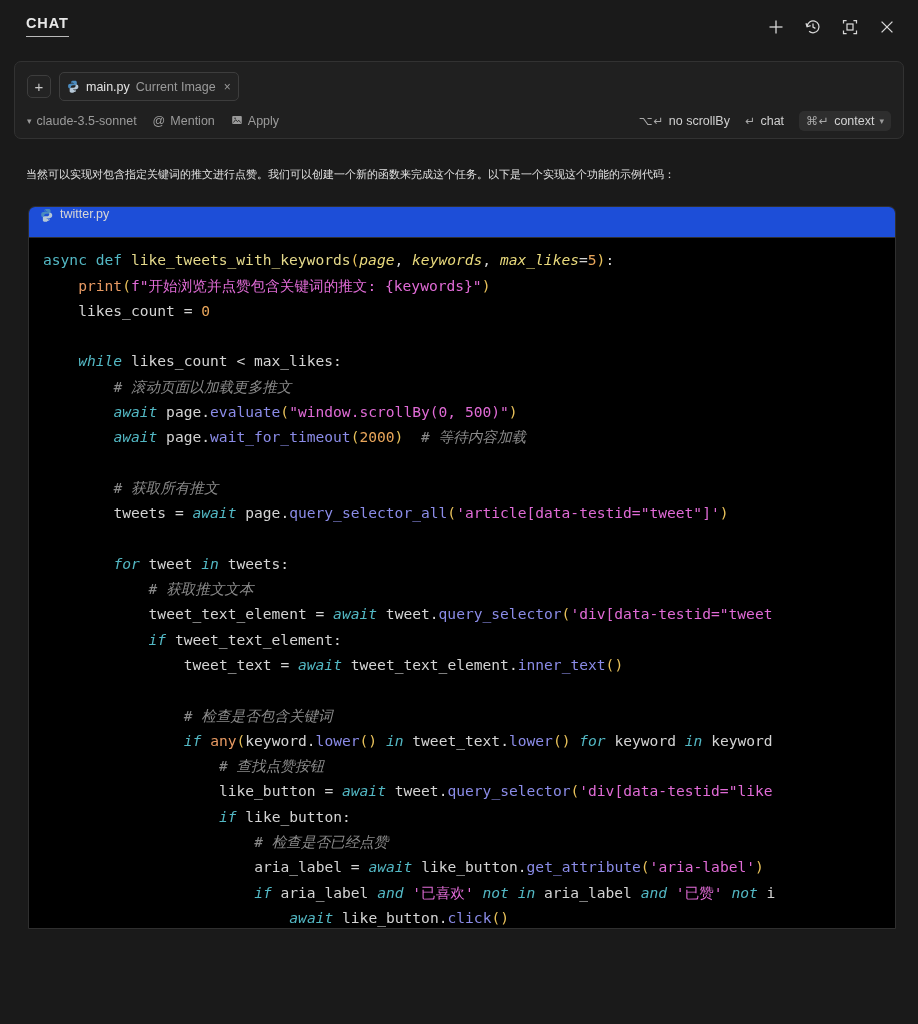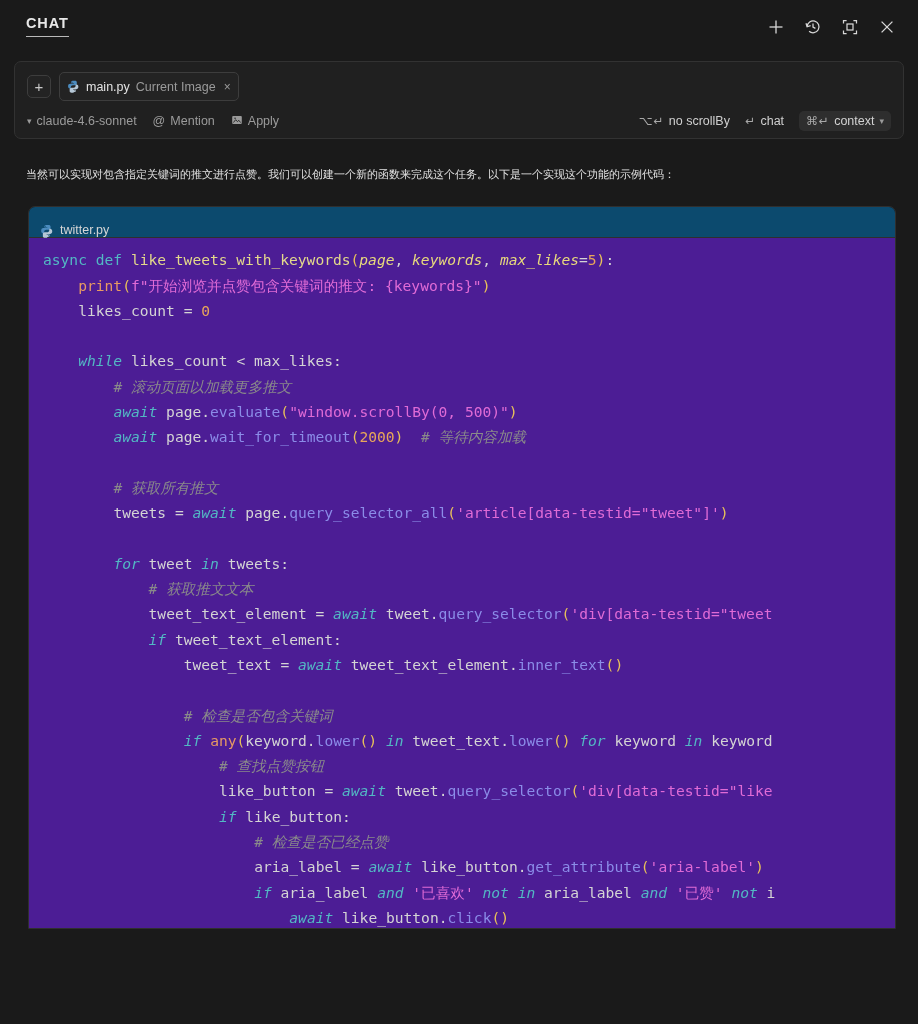--- a/index.html
+++ b/index.html
@@ -151,23 +151,23 @@
   
   .code-card {
     margin: 22px 22px 0 28px;
     border: 1px solid #2f2f2f;
     border-radius: 7px 7px 0 0;
     background: #161616;
     overflow: hidden;
   }
   .code-head {
     display: flex;
-    align-items: flex-end;
+    align-items: flex-start;
     height: 31px;
-    background: #0c4a6e;
+    background: #1d4ed8;
     border-bottom: 1px solid #2f2f2f;
     padding-left: 11px;
     font-size: 12.5px;
   }
   .code-file {
     display: flex; align-items: center; gap: 7px;
     color: #d6d6d6;
   }
   .code-actions {
     margin-left: auto;
@@ -177,21 +177,21 @@
   }
   .code-act {
     display: flex; align-items: center; gap: 5px;
     padding: 0 11px;
     color: #b5b5b5;
     border-left: 1px solid #2f2f2f;
     cursor: pointer;
     font-size: 12.5px;
   }
   .code-body {
-    background: #4c1d95;
+    background: #000000;
     padding: 9px 0 0 0;
     overflow: hidden;
     height: 690px;
   }
   pre.code {
     margin: 0;
     padding: 0 0 0 14px;
     font-family: "DejaVu Sans Mono", "Liberation Mono", monospace;
     font-size: 14.6px;
     line-height: 25.3px;
@@ -266,21 +266,21 @@
       <span class="chip-sub">Current Image</span>
       <span class="chip-x">×</span>
     </div>
   </div>
 
 
   <div class="toolbar">
     <div class="tb-left">
       <div class="tb-item">
         <span class="chev">▾</span>
-        <span>claude-4.6-sonnet</span>
+        <span>claude-3.5-sonnet</span>
       </div>
       <div class="tb-item">
         <span>@</span>
         <span>Mention</span>
       </div>
       <div class="tb-item">
         <span>
           <svg width="12" height="12" viewBox="0 0 16 16" fill="none" stroke="#9b9b9b" stroke-width="1.2">
             <rect x="1.6" y="2.6" width="12.8" height="10.8" rx="1.4" fill="#9b9b9b" stroke="none"></rect>
             <polyline points="3.2,11.4 6.2,7.6 8.6,10.2 10.4,8.4 12.8,11.4" stroke="#202020" stroke-width="1.2"></polyline>

